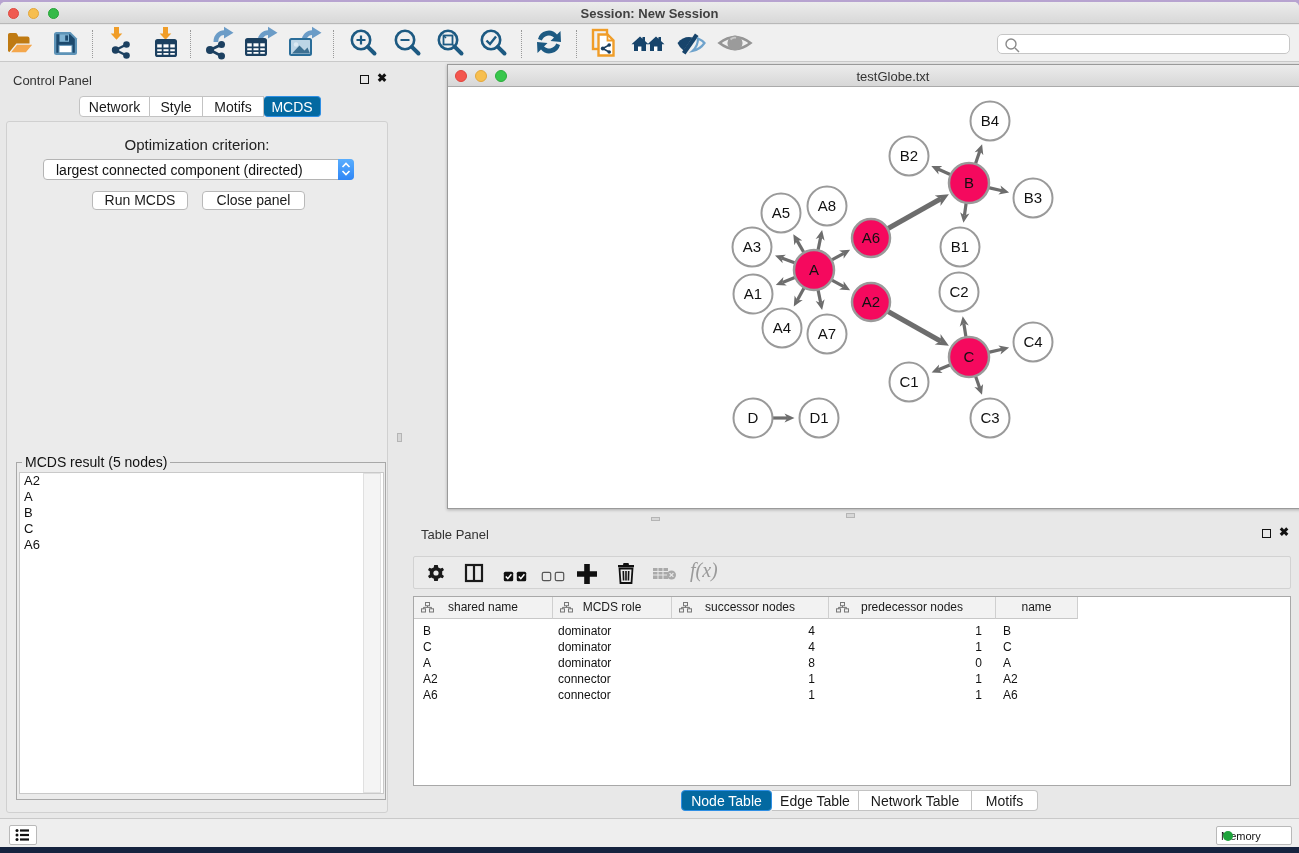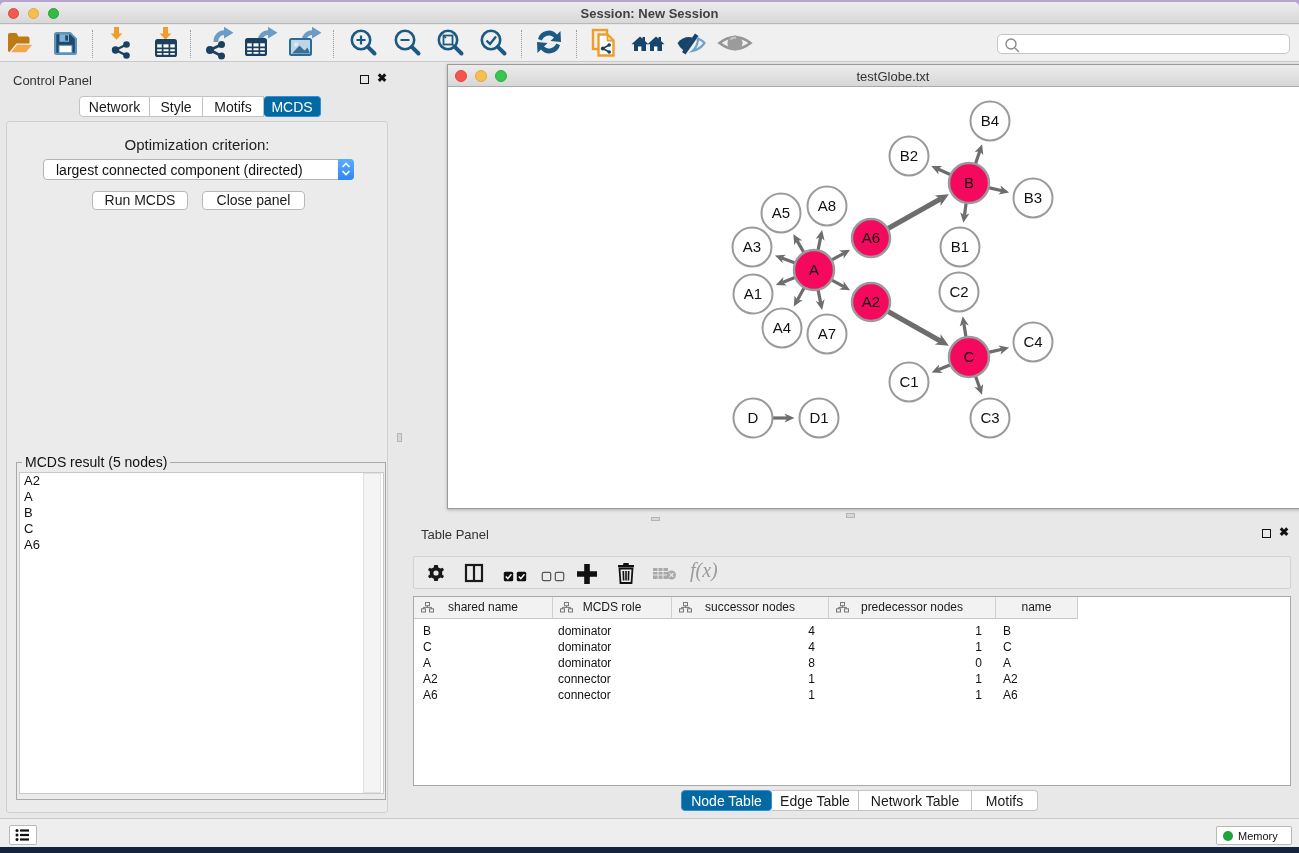--- a/index.html
+++ b/index.html
@@ -41,21 +41,21 @@
 #tpanel .hdr { position:absolute; top:6px; left:26px; font-size:13px; color:#333; }
 #ttoolbar { position:absolute; left:18px; top:35px; width:878px; height:33px; background:#ebebeb; border:1px solid #d2d2d2; border-radius:2px; }
 #ttable { position:absolute; left:18px; top:75px; width:878px; height:190px; background:#fff; border:1px solid #a8a8a8; font-size:12px; color:#111; }
 .th { position:absolute; top:0; height:22px; background:#f2f2f2; border-right:1px solid #cfcfcf; border-bottom:1px solid #c8c8c8; text-align:center; line-height:21px; font-size:12px; color:#1a1a1a; }
 .tr { position:absolute; height:16px; line-height:16px; }
 .num { text-align:right; }
 
 #btabs { left:278px; top:269px;margin-left:8px; }
 
 #statusbar { position:absolute; left:0; top:816px; width:1299px; height:29px; background:#eeeeee; border-top:1px solid #c9c9c9; }
-#memory { position:absolute; right:7px; top:7px; width:76px; height:19px; background:#fff; border:1px solid #b9b9b9; border-radius:2px; font-size:11px; color:#111; line-height:18px; padding-left:21px; }
+#memory { position:absolute; right:7px; top:7px; width:76px; height:19px; background:#fff; border:1px solid #b9b9b9; border-radius:2px; font-size:11px; color:#111; line-height:18px; padding-left:4px; }
 #memory .dot { position:absolute; left:6px; top:4px; width:10px; height:10px; border-radius:50%; background:#1fa33c; }
 #listbtn { position:absolute; left:9px; top:6px; width:28px; height:20px; background:#fff; border:1px solid #b9b9b9; border-radius:2px; }
 #deskbottom { position:absolute; left:0; top:847px; width:1299px; height:6px; background:#16233f; }
 svg text { font-family:"Liberation Sans", sans-serif; }
 </style>
 </head>
 <body>
 <div id="win">
   <div id="titlebar">
     <div class="tl" style="left:8px;background:#f05b51;border:1px solid #dd4b41;"></div>

